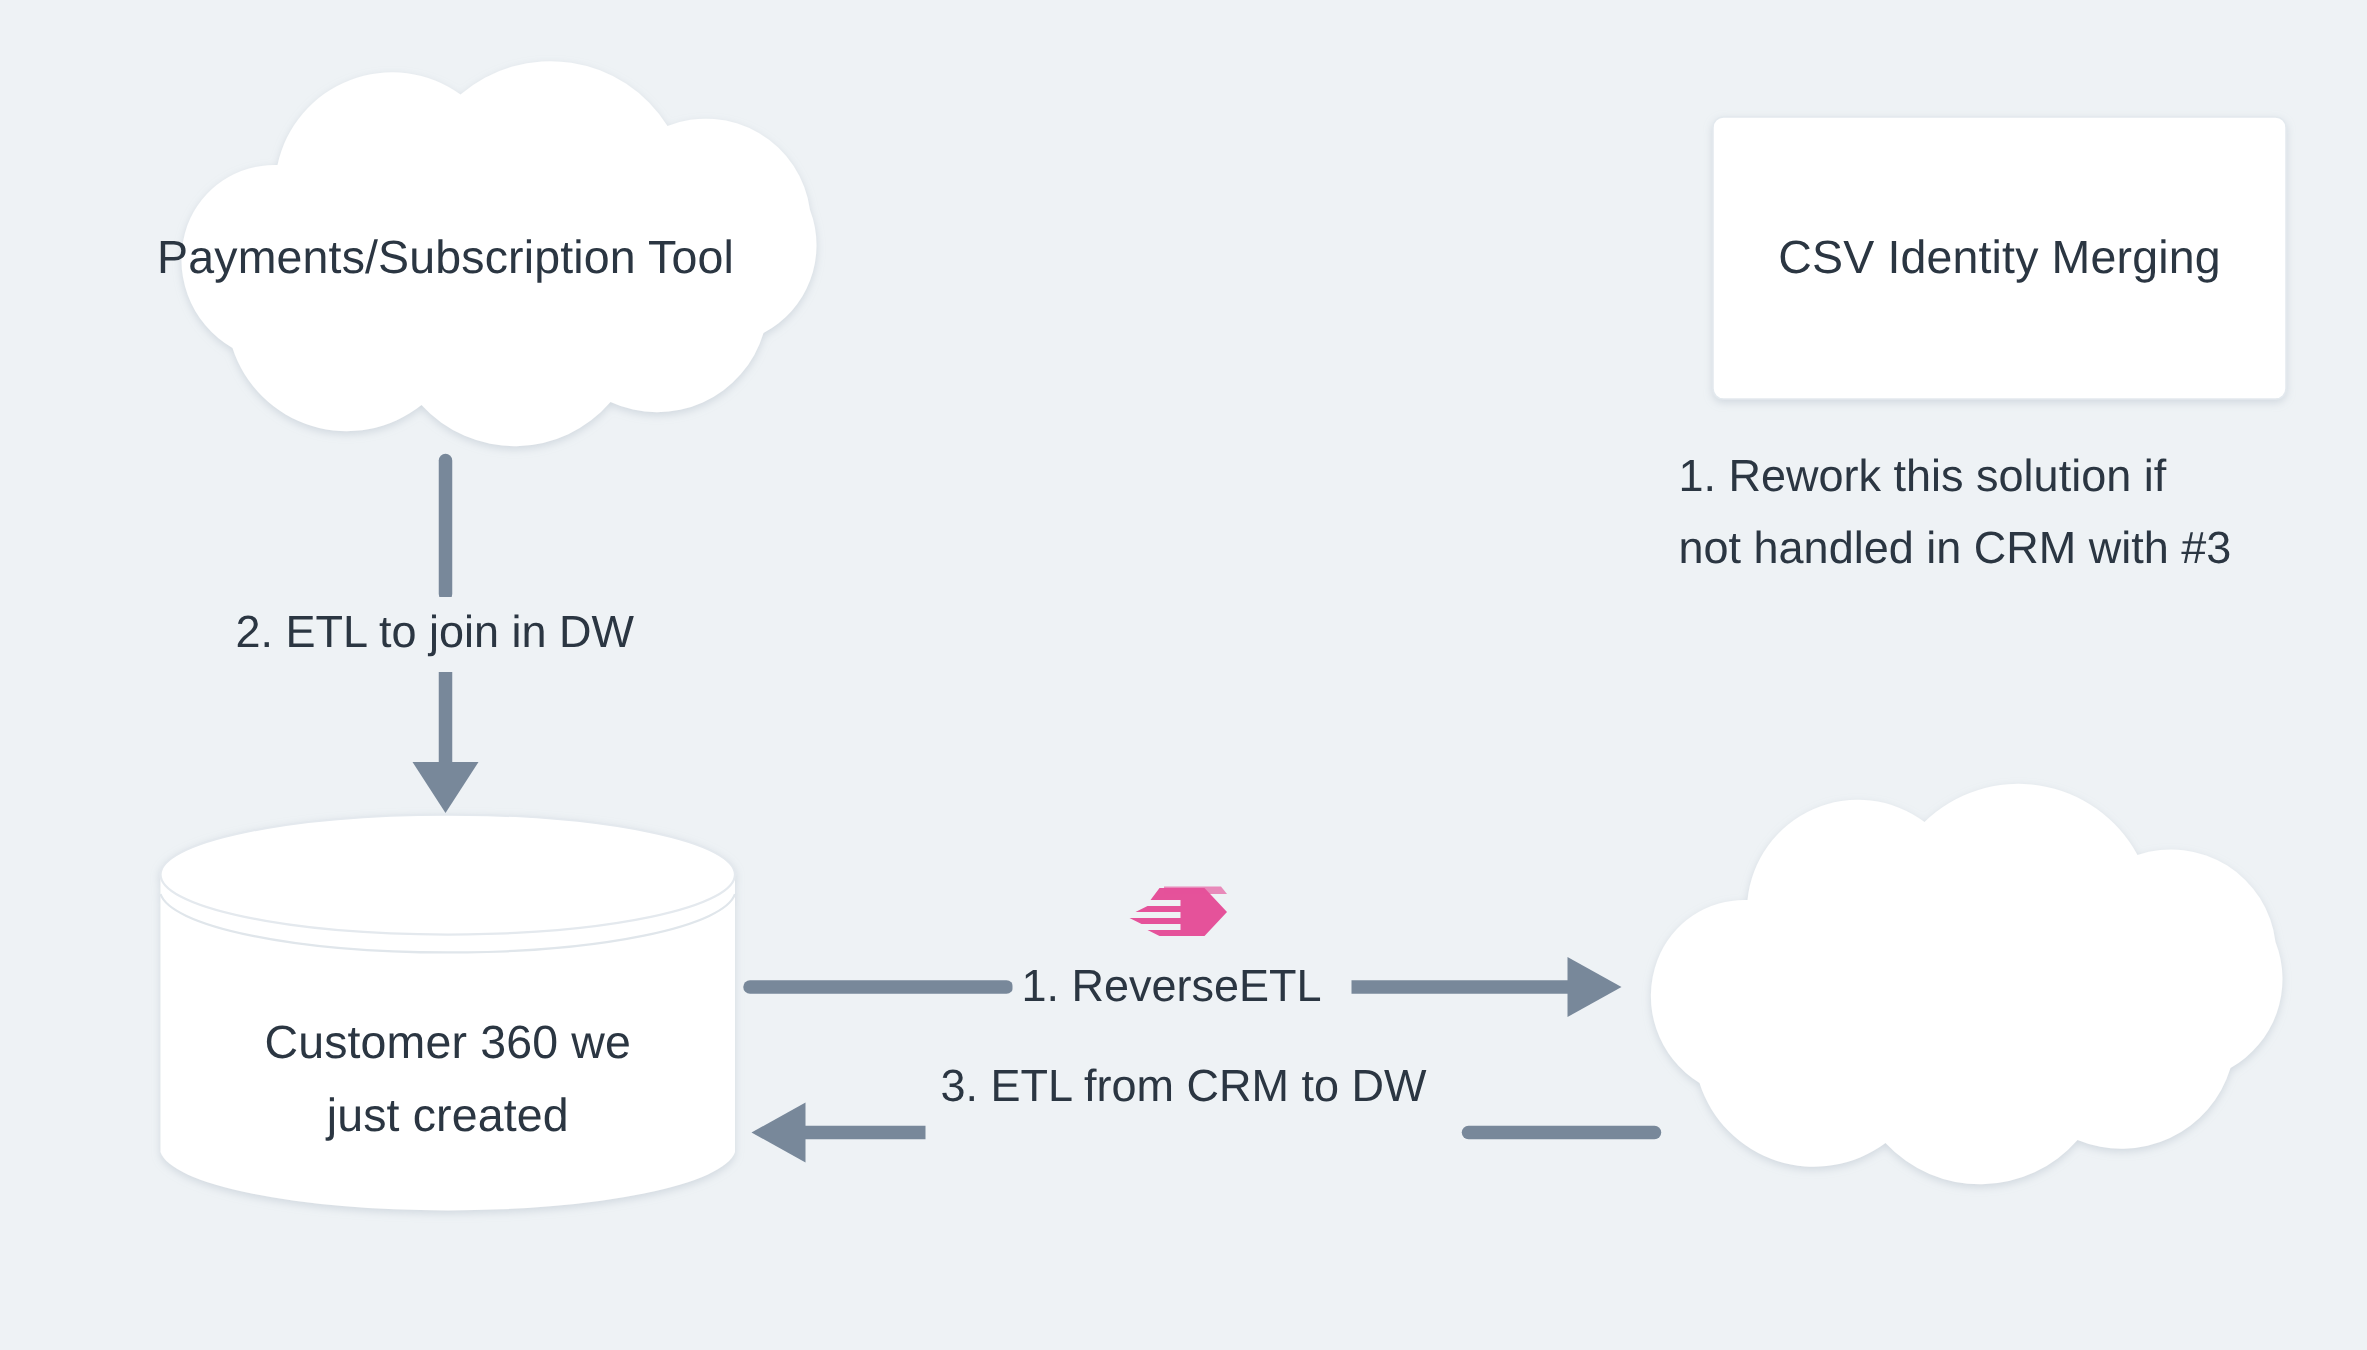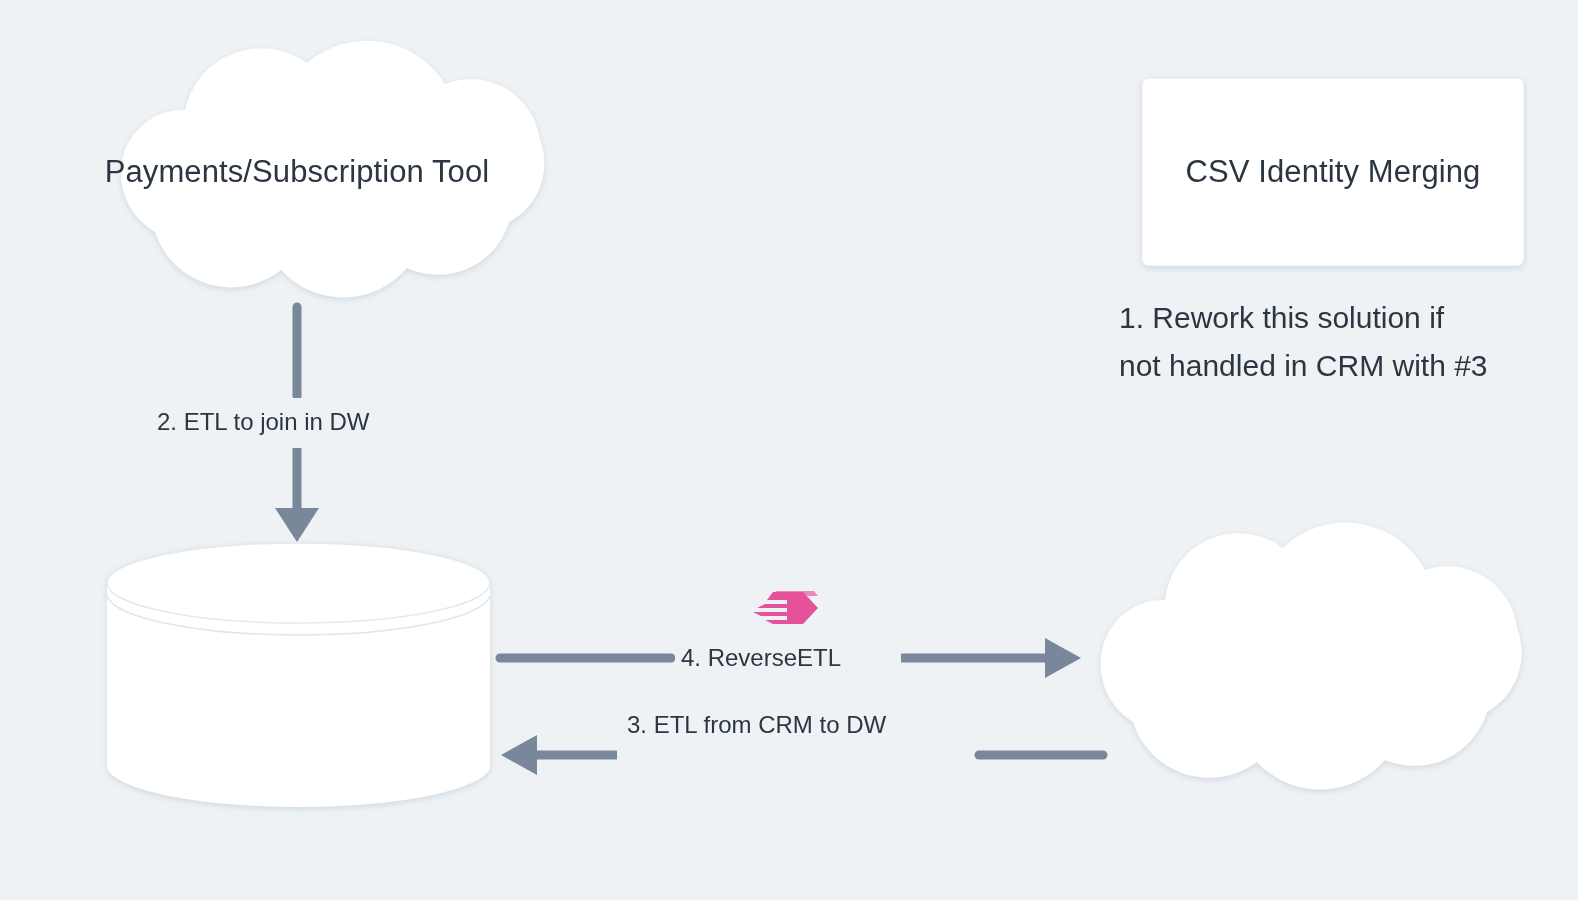--- a/index.html
+++ b/index.html
@@ -32,21 +32,21 @@
     color: #2b3642;
     font-size: 31px;
     line-height: 48px;
     letter-spacing: 0.1px;
     white-space: pre-line;
     pointer-events: none;
   }
   .edge-label {
     position: absolute;
     color: #2b3642;
-    font-size: 24px;
+    font-size: 30px;
     line-height: 48px;
     white-space: nowrap;
     background: #eef2f5;
     padding: 0 6px;
   }
   .note-label {
     position: absolute;
     color: #2b3642;
     font-size: 30px;
     line-height: 48px;
@@ -154,24 +154,26 @@
         L 752 600
         L 732 600 Z"></path>
       <path fill="#e5529a" d="M 741 591 L 779 591 L 783 596 L 741 596 Z" opacity="0.65"></path>
     </g>
   </svg>
 
   <div class="node-label" id="label-payments">Payments/Subscription Tool</div>
 
   <div class="node-label" id="label-csv">CSV Identity Merging</div>
 
+  <div class="node-label" id="label-warehouse">Customer 360 we
+just created</div>
 
 
   <div class="edge-label" id="label-etl-join">2. ETL to join in DW</div>
 
-  <div class="edge-label" id="label-reverse-etl">4. ReverseETL</div>
+  <div class="edge-label" id="label-reverse-etl">1. ReverseETL</div>
 
   <div class="edge-label" id="label-etl-crm-dw">3. ETL from CRM to DW</div>
 
   <div class="note-label" id="note-rework">1. Rework this solution if
 not handled in CRM with #3</div>
 
 </div>
 
 </body></html>

